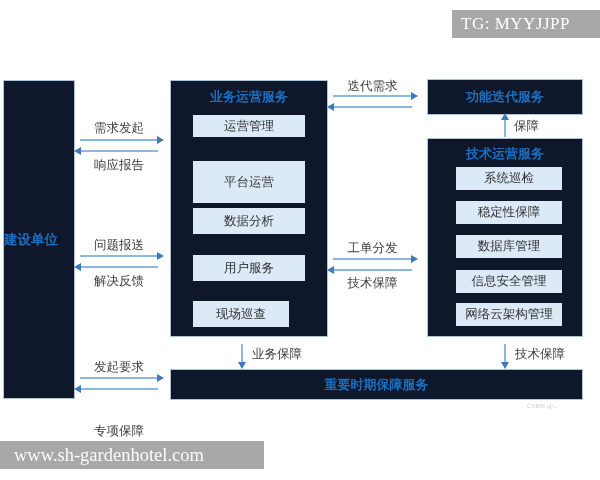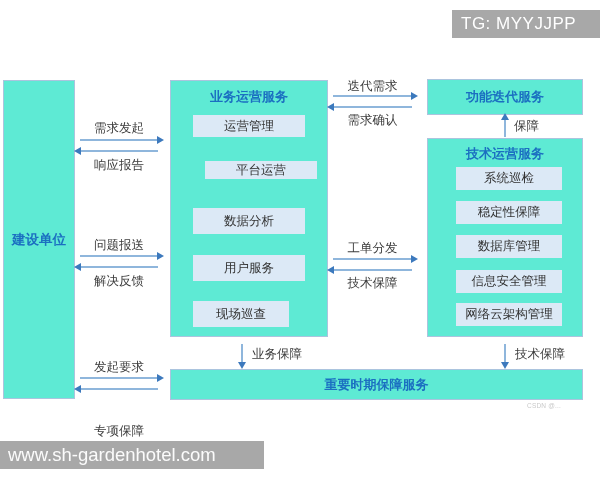--- a/index.html
+++ b/index.html
@@ -1,48 +1,48 @@
 <!DOCTYPE html>
 <html style="--accent-blue: #1b6fc1; --item-bg: #dce9f6; --box-border: #abc4de; --arrow-line: #8fb6dc; --arrow-head: #3c79bd; --label-text: #3c3c3c; --overlay-gray: #a8a8a8;"><head>
 <meta charset="utf-8">
 <style>
   html,body { margin:0; padding:0; background:#ffffff; }
   .page {
     position:relative; width:600px; height:480px; background:#ffffff;
-    font-family:Liberation Sans, sans-serif; overflow:hidden;
+    font-family:Liberation Serif, serif; overflow:hidden;
   }
   
   .badge {
     position:absolute; left:452px; top:10px; width:148px; height:28px;
     background:var(--overlay-gray,#a8a8a8); color:#ffffff;
     font-size:17px; line-height:28px; padding-left:9px; box-sizing:border-box;
     letter-spacing:0.5px;
   }
   .wm-bar {
     position:absolute; left:0; top:441px; width:264px; height:28px;
     background:var(--overlay-gray,#a8a8a8); color:#fbfbfb;
-    font-size:18.5px; line-height:28px; padding-left:8px; box-sizing:border-box;
+    font-size:18.5px; line-height:28px; padding-left:14px; box-sizing:border-box;
   }
   .credit {
     position:absolute; left:527px; top:402px; font-size:6.5px; color:#c9c9c9;
     letter-spacing:0.2px;
   }
   
   .box {
-    position:absolute; background:#5eead4;
+    position:absolute; background:#0f172a;
     border:1px solid var(--box-border,#abc4de); box-sizing:border-box;
   }
   .box-title {
     color:var(--accent-blue,#1b6fc1); font-weight:bold; font-size:13px;
     text-align:center; width:100%;
   }
   .flexcenter { display:flex; align-items:center; justify-content:center; }
   .actor-text {
     position:absolute; inset:0; display:flex; flex-direction:column;
-    align-items:center; justify-content:center;
+    align-items:flex-start; justify-content:center;
   }
   .actor-text div {
     color:var(--accent-blue,#1b6fc1); font-weight:bold; font-size:13.5px;
     line-height:28px; white-space:nowrap;
   }
   .item {
     position:absolute; background:var(--item-bg,#dce9f6); color:#333333;
     font-size:12.5px; display:flex; align-items:center; justify-content:center;
     white-space:nowrap;
   }
@@ -83,21 +83,21 @@
 
   <div class="box" style="left:3px; top:80px; width:72px; height:319px;">
     <div class="actor-text">
       <div>建设单位</div>
     </div>
   </div>
 
   <div class="box" style="left:170px; top:80px; width:158px; height:257px;">
     <div class="box-title" style="position:absolute; top:7px;">业务运营服务</div>
     <div class="item" style="left:22px; top:34px;  width:112px; height:22px;">运营管理</div>
-    <div class="item" style="left:34px; top:80px;  width:112px; height:18px;">平台运营</div>
+    <div class="item" style="left:22px; top:80px;  width:112px; height:42px;">平台运营</div>
     <div class="item" style="left:22px; top:127px; width:112px; height:26px;">数据分析</div>
     <div class="item" style="left:22px; top:174px; width:112px; height:26px;">用户服务</div>
     <div class="item" style="left:22px; top:220px; width:96px; height:26px;">现场巡查</div>
   </div>
 
   <div class="box flexcenter" style="left:427px; top:79px; width:156px; height:36px;">
     <div class="box-title">功能迭代服务</div>
   </div>
 
   <div class="box" style="left:427px; top:138px; width:156px; height:199px;">
@@ -124,21 +124,20 @@
   <div class="flow-label" style="left:80px; top:273px; width:78px;text-align:center;">解决反馈</div>
 
   <div class="flow-label" style="left:80px; top:359px; width:78px;">发起要求</div>
   <div class="hline right" style="left:80px; top:377px; width:78px;"></div>
   <div class="hline left" style="left:80px; top:388px; width:78px;"></div>
   <div class="flow-label" style="left:80px; top:394px; width:78px;margin-top:29px;">专项保障</div>
 
   <div class="flow-label" style="left:333px; top:78px; width:79px;">迭代需求</div>
   <div class="hline right" style="left:333px; top:95px; width:79px;"></div>
   <div class="hline left" style="left:333px; top:106px; width:79px;"></div>
-  <div class="flow-label" style="left:333px; top:112px; width:79px;">需求确认</div>
 
   <div class="flow-label" style="left:333px; top:240px; width:79px;">工单分发</div>
   <div class="hline right" style="left:333px; top:258px; width:79px;"></div>
   <div class="hline left" style="left:333px; top:269px; width:79px;"></div>
   <div class="flow-label" style="left:333px; top:275px; width:79px;">技术保障</div>
 
   <div class="vline up" style="left:504px; top:119px; height:18px;"></div>
   <div class="flow-label" style="left:514px; top:118px; width:40px; text-align:left;">保障</div>
 
   <div class="vline down" style="left:241px; top:344px; height:19px;"></div>

